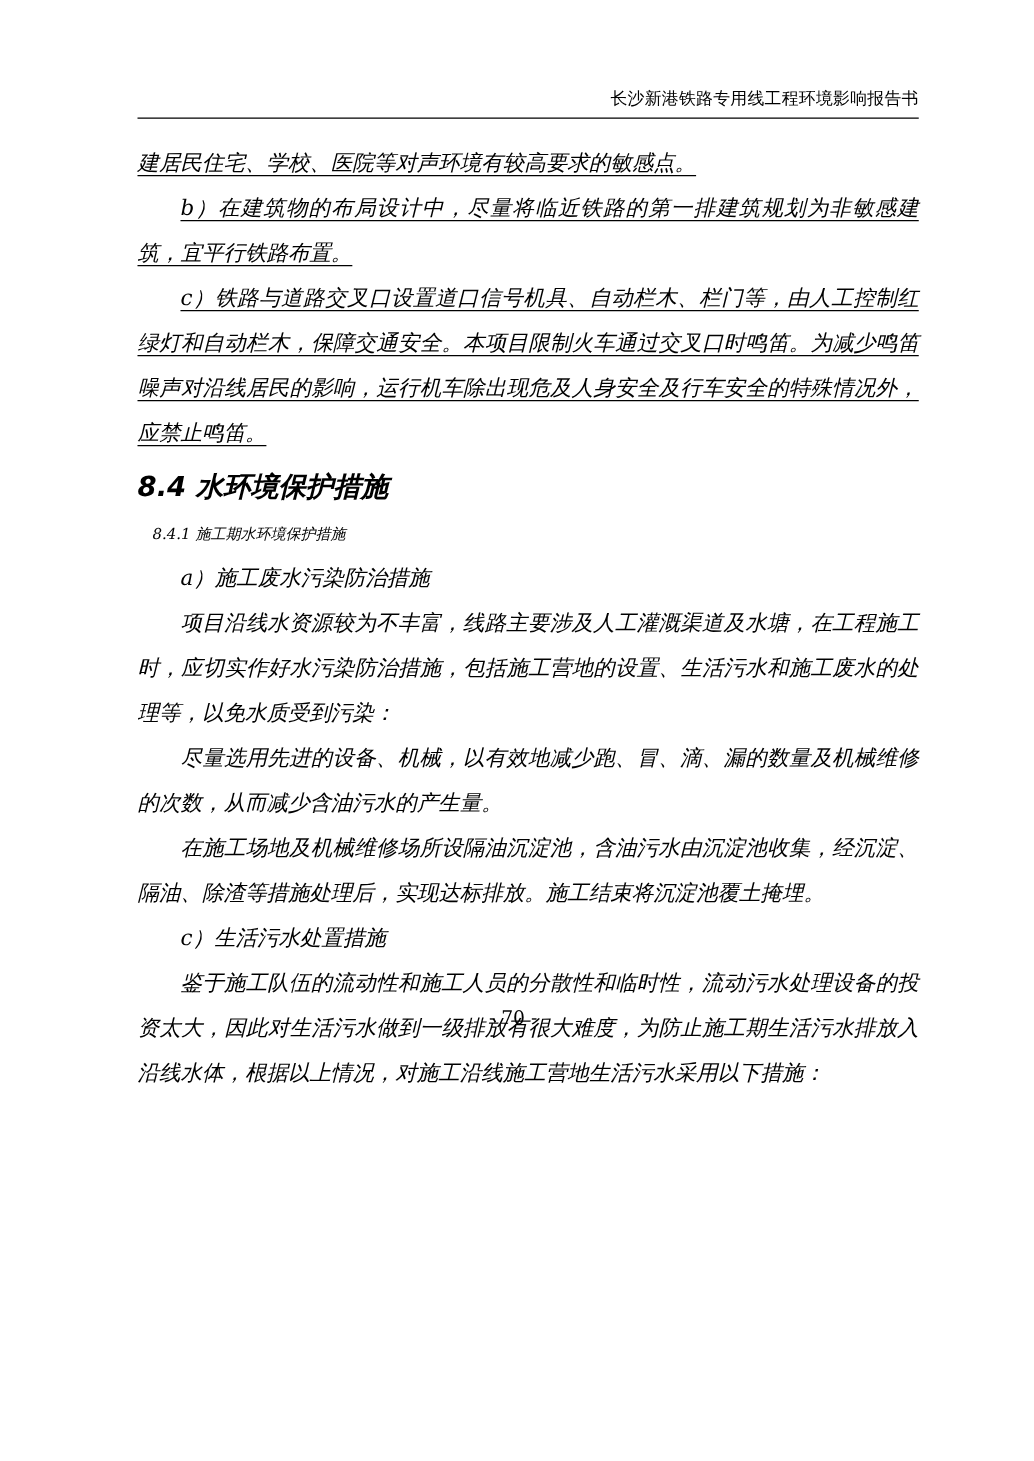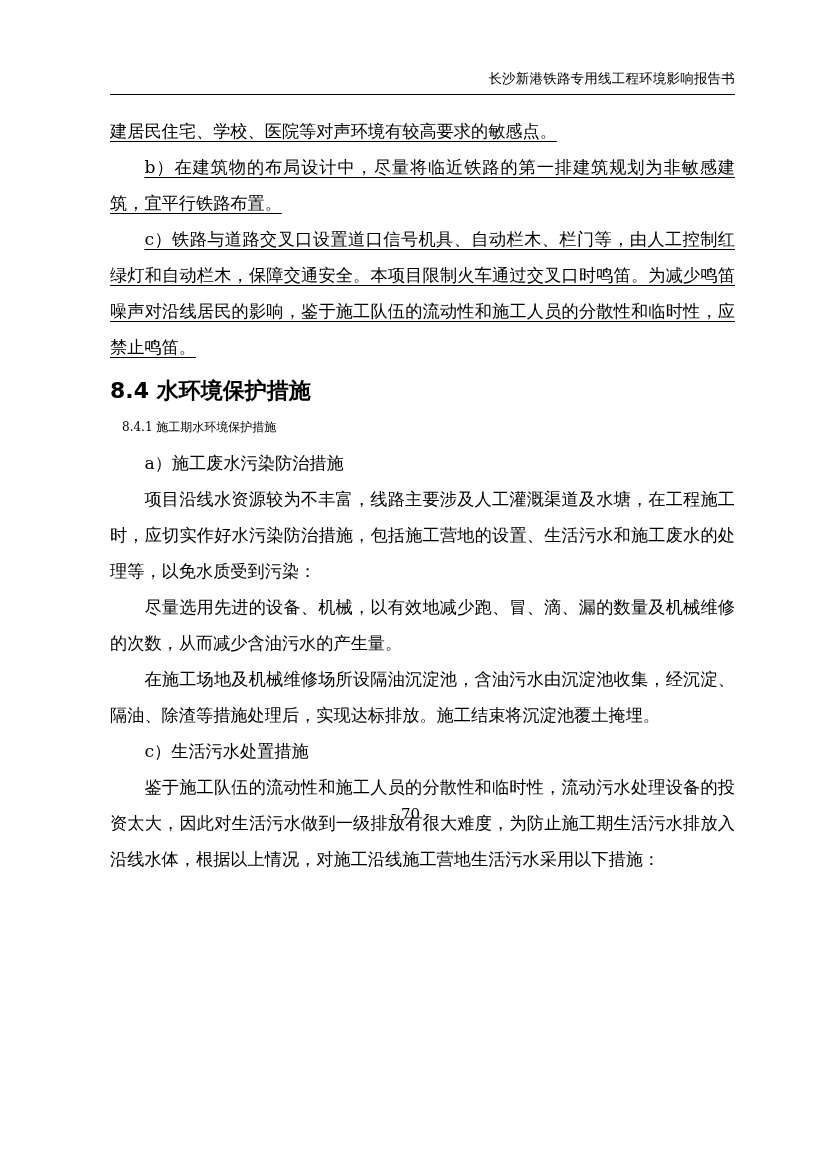--- a/index.html
+++ b/index.html
@@ -38,20 +38,21 @@
     margin-bottom: 18px;
   }
   p {
     margin: 0 0 0 0;
     font-size: 17.2px;
     line-height: 36px;
     color: #000;
     text-align: justify;
     text-justify: inter-ideograph;
     font-family: "DejaVu Serif", "Liberation Serif", serif;
+    font-style: italic;
   }
   .ul-para {
     text-decoration: underline;
     text-underline-offset: 4px;
   }
   .indent1 {
     text-indent: 2em;
   }
   .heading {
     font-size: 22px;
@@ -84,21 +85,21 @@
 
   <div class="content">
 
     <div class="header-line">长沙新港铁路专用线工程环境影响报告书</div>
     <div class="header-rule"></div>
 
     <p class="ul-para">建居民住宅、学校、医院等对声环境有较高要求的敏感点。</p>
 
     <p class="ul-para indent1">b）在建筑物的布局设计中，尽量将临近铁路的第一排建筑规划为非敏感建筑，宜平行铁路布置。</p>
 
-    <p class="ul-para indent1">c）铁路与道路交叉口设置道口信号机具、自动栏木、栏门等，由人工控制红绿灯和自动栏木，保障交通安全。本项目限制火车通过交叉口时鸣笛。为减少鸣笛噪声对沿线居民的影响，鉴于施工队伍的流动性和施工人员的分散性和临时性，应禁止鸣笛。</p>
+    <p class="ul-para indent1">c）铁路与道路交叉口设置道口信号机具、自动栏木、栏门等，由人工控制红绿灯和自动栏木，保障交通安全。本项目限制火车通过交叉口时鸣笛。为减少鸣笛噪声对沿线居民的影响，运行机车除出现危及人身安全及行车安全的特殊情况外，应禁止鸣笛。</p>
 
     <p class="heading">8.4  水环境保护措施</p>
 
     <p class="subheading">8.4.1   施工期水环境保护措施</p>
 
     <p class="indent1">a）施工废水污染防治措施</p>
 
     <p class="indent1">项目沿线水资源较为不丰富，线路主要涉及人工灌溉渠道及水塘，在工程施工时，应切实作好水污染防治措施，包括施工营地的设置、生活污水和施工废水的处理等，以免水质受到污染：</p>
 
 

